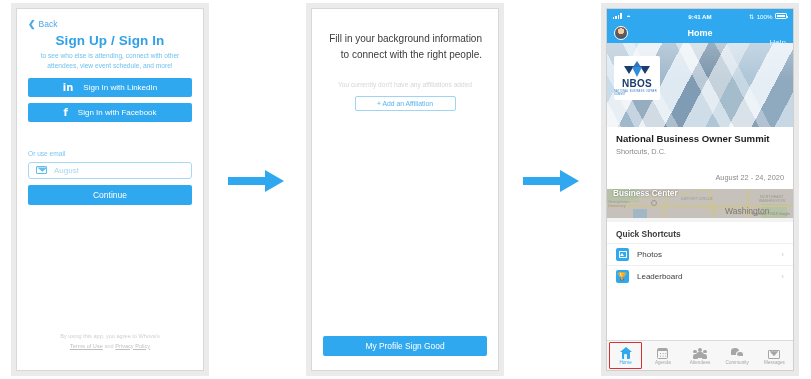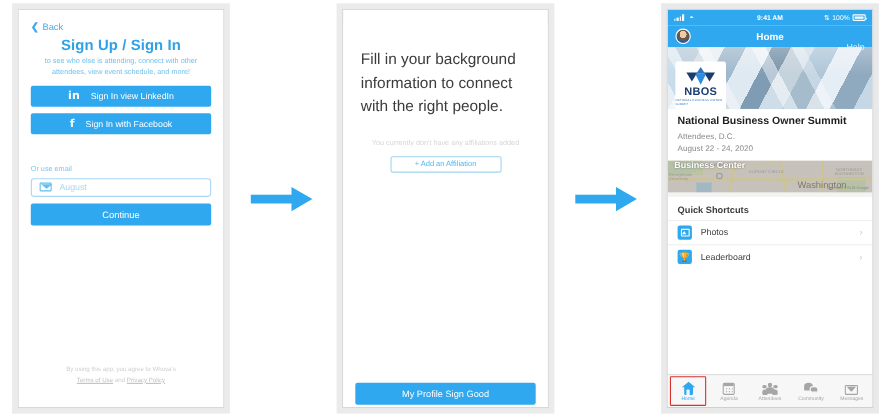--- a/index.html
+++ b/index.html
@@ -93,22 +93,22 @@
   }
   .p1-legal {
     position: absolute; left: 0; right: 0; bottom: 19px;
     text-align: center; color: #cfcfcf; font-size: 5.6px; line-height: 1.7;
   }
   .p1-legal a { color: #bfbfbf; text-decoration: underline; }
 
   
   .p2-inner { height: 100%; position: relative; background: #fff; }
   .p2-head {
-    padding: 22px 16px 0 16px; text-align: left;
-    color: #3b3b3b; font-size: 14px; line-height: 1.55; margin-top: 12px;
+    padding: 22px 16px 0 16px; text-align: right;
+    color: #3b3b3b; font-size: 10px; line-height: 1.55;
   }
   .p2-section { padding: 0 13px; margin-top: 19px; }
   .p2-section.edu { border-top: 1px solid #ebebeb; padding-top: 13px; margin-top: 16px; }
   .sec-head { display: flex; align-items: center; gap: 5px; color: #555; font-size: 8px; }
   .sec-ic { width: 8px; height: 9px; background: #888; border-radius: 1px; position: relative; flex: none; }
   .sec-ic.bldg::after {
     content:""; position:absolute; left:2px; top:1.5px; width:1.5px; height:1.5px;
     background:#fff; box-shadow: 3px 0 0 #fff, 0 3px 0 #fff, 3px 3px 0 #fff, 0 6px 0 #fff, 3px 6px 0 #fff;
   }
   .sec-ic.cap { background: transparent; }
@@ -160,21 +160,21 @@
   }
   .avatar {
     width: 14px; height: 14px; border-radius: 50%;
     background: radial-gradient(circle at 50% 36%, #f0cba8 0 32%, #6d584a 33% 55%, #3d5a80 56% 100%);
     border: 1.2px solid #ffffff; flex: none;
   }
   .nav-title { position: absolute; left: 0; right: 0; text-align: center; font-size: 9px; font-weight: bold; }
   .nav-help { margin-left: auto; font-size: 8px; color: #e2f2fd; position: relative; z-index: 2; margin-top: 19px; }
 
   .hero {
-    height: 56px; position: relative; overflow: hidden;
+    height: 84px; position: relative; overflow: hidden;
     background:
       linear-gradient(180deg, rgba(255,255,255,.28), rgba(255,255,255,0) 45%),
       linear-gradient(118deg, #c8dceb 0 14%, #e7eef4 14% 24%, #9fb8cc 24% 33%, #dfe9f1 33% 44%, #7f9cb4 44% 52%, #cfdde8 52% 62%, #aec6d8 62% 72%, #e6eef5 72% 82%, #8fa9bf 82% 92%, #c6d8e6 92% 100%),
       #bdd2e2;
   }
   .hero::after {
     content:""; position: absolute; inset: 0;
     background:
       linear-gradient(62deg, rgba(255,255,255,.55) 0 6%, rgba(0,0,0,0) 6% 12%, rgba(255,255,255,.4) 12% 17%, rgba(0,0,0,.06) 17% 26%, rgba(255,255,255,.35) 26% 31%, rgba(0,0,0,0) 31% 49%, rgba(255,255,255,.45) 49% 55%, rgba(0,0,0,.05) 55% 66%, rgba(255,255,255,.3) 66% 71%, rgba(0,0,0,0) 71% 100%);
   }
@@ -188,21 +188,21 @@
   .lm-a { left:9px; top:0; width:0;height:0;border-left:4px solid transparent;border-right:4px solid transparent;border-bottom:6px solid #2f74c0;}
   .lm-b { left:0px; top:5px; width:0;height:0;border-left:5px solid transparent;border-right:5px solid transparent;border-top:8px solid #1b3c6e;}
   .lm-c { right:0px; top:5px; width:0;height:0;border-left:5px solid transparent;border-right:5px solid transparent;border-top:8px solid #1b3c6e;}
   .lm-d { left:8px; top:6px; width:0;height:0;border-left:5px solid transparent;border-right:5px solid transparent;border-top:10px solid #2f8ddd;}
   .logo-name { color: #1b3c6e; font-size: 10px; font-weight: bold; letter-spacing: .3px; line-height: 1; }
   .logo-tag { color: #2f74c0; font-size: 2.6px; letter-spacing: .25px; }
 
   .eventinfo { background: #fff; padding: 6px 9px 7px 9px; }
   .ev-title { color: #1d1d1d; font-size: 9.6px; font-weight: bold; }
   .ev-loc { color: #8a8a8a; font-size: 7.4px; margin-top: 3px; }
-  .ev-date { color: #8a8a8a; font-size: 7.4px; margin-top: 2px; }
+  .ev-date { color: #8a8a8a; font-size: 7.4px; margin-top: 17px; text-align: right; }
 
   .mapstrip {
     height: 29px; position: relative; overflow: hidden;
     background: #ece7dd;
   }
   .mapstrip .roads { position: absolute; inset: 0; }
   .mapstrip .roads i { position: absolute; background: #f6e9a8; display: block; }
   .mapstrip .green { position: absolute; background: #d7e7c4; display: block; }
   .mapstrip .water { position: absolute; background: #b9d9ea; display:block; }
   .map-lbl { position: absolute; color: #9a958c; font-size: 3.6px; letter-spacing: .2px; }
@@ -286,21 +286,21 @@
       <div class="back-row">
         <span class="back-chev">❮</span>
         <span>Back</span>
       </div>
 
       <div class="p1-title">Sign Up / Sign In</div>
       <div class="p1-sub">to see who else is attending, connect with other attendees, view event schedule, and more!</div>
 
       <div class="social-btn">
         <span class="sb-icon">in</span>
-        <span>Sign In view LinkedIn</span>
+        <span>Sign In with LinkedIn</span>
       </div>
 
       <div class="social-btn fb">
         <span class="sb-icon">f</span>
         <span>Sign In with Facebook</span>
       </div>
 
       <div class="or-email">Or use email</div>
 
       <div class="email-field">
@@ -378,21 +378,21 @@
               <span class="lm-c"></span>
               <span class="lm-d"></span>
           </div>
           <div class="logo-name">NBOS</div>
           <div class="logo-tag">NATIONAL BUSINESS OWNER SUMMIT</div>
         </div>
       </div>
 
       <div class="eventinfo">
         <div class="ev-title">National Business Owner Summit</div>
-        <div class="ev-loc">Attendees, D.C.</div>
+        <div class="ev-loc">Shortcuts, D.C.</div>
         <div class="ev-date">August 22 - 24, 2020</div>
       </div>
 
       <div class="mapstrip">
         <div class="roads">
           <span class="green" style="left:0;top:0;width:32px;height:13px;"></span>
           <span class="green" style="right:6px;top:15px;width:26px;height:14px;"></span>
           <span class="water" style="left:26px;top:20px;width:14px;height:9px;"></span>
           <i style="left:0;top:16px;width:188px;height:1.6px;"></i>
           <i style="left:58px;top:0;width:1.6px;height:29px;transform:rotate(12deg);"></i>

